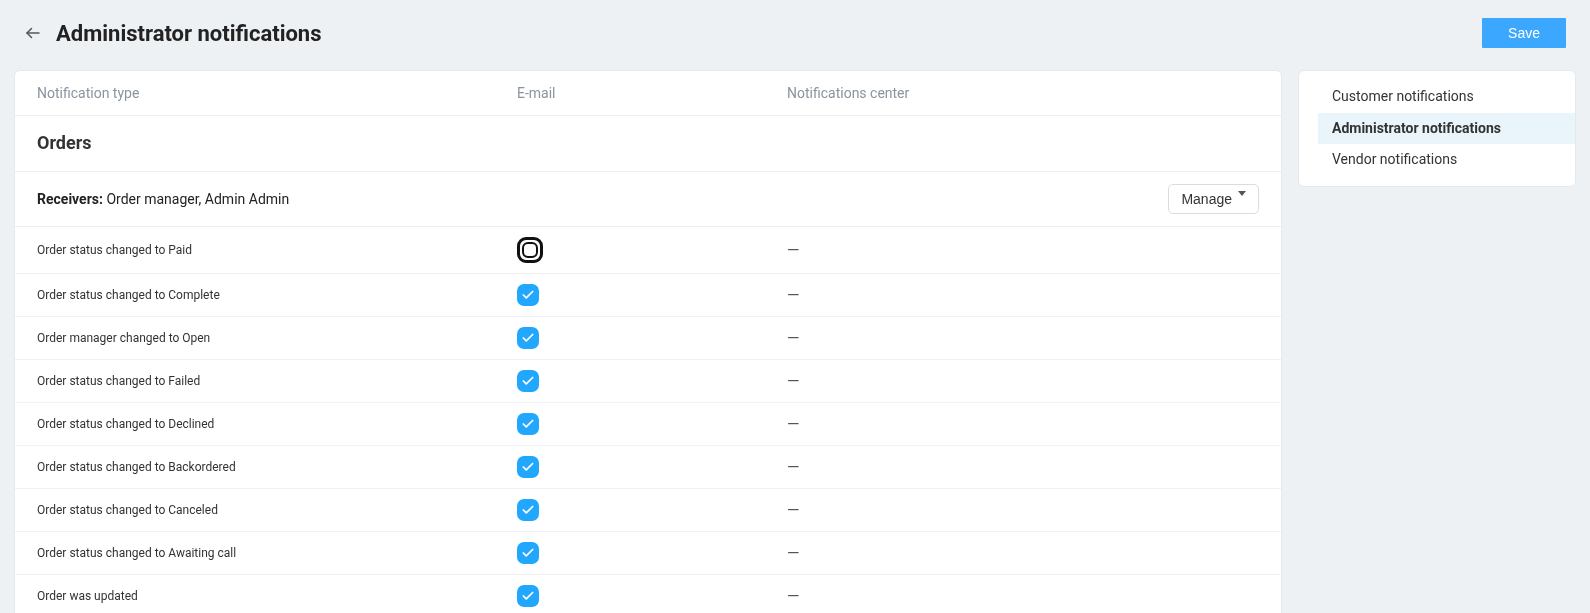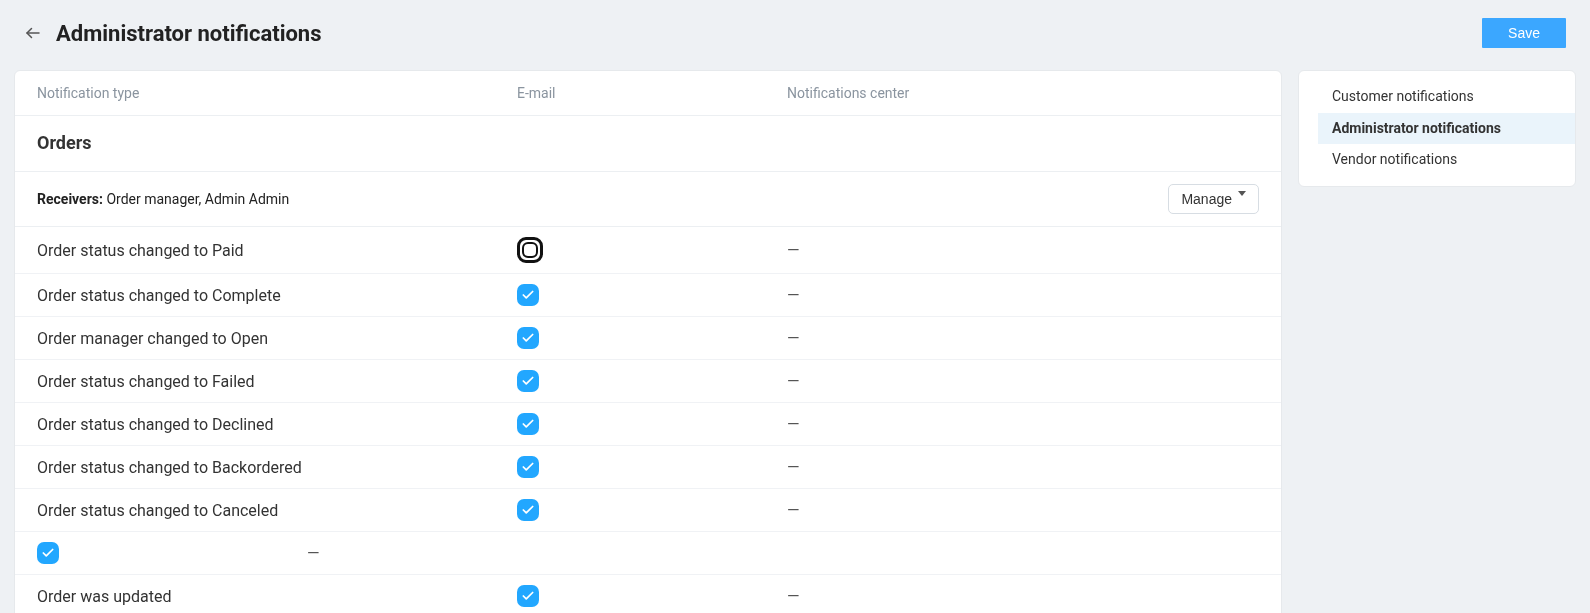--- a/index.html
+++ b/index.html
@@ -123,21 +123,21 @@
   }
   .notif-row {
     display: flex;
     align-items: center;
     padding: 10px 22px;
     border-bottom: 1px solid #f0f2f5;
     min-height: 40px;
   }
   .notif-label {
     flex: 0 0 480px;
-    font-size: 16px;
+    font-size: 12px;
     color: #333;
   }
   .notif-email {
     flex: 0 0 270px;
     display: flex;
     align-items: center;
   }
   .notif-nc {
     flex: 1;
     color: #555;
@@ -279,20 +279,21 @@
             <div class="notif-email">
               <div class="cb cb-checked">
                 <svg width="14" height="14" viewBox="0 0 24 24" fill="none" stroke-width="3" stroke-linecap="round" stroke-linejoin="round">
                   <polyline points="20 6 9 17 4 12"></polyline>
                 </svg>
               </div>
             </div>
             <div class="notif-nc">—</div>
           </div>
           <div class="notif-row">
+            <div class="notif-label">Order status changed to Awaiting call</div>
             <div class="notif-email">
               <div class="cb cb-checked">
                 <svg width="14" height="14" viewBox="0 0 24 24" fill="none" stroke-width="3" stroke-linecap="round" stroke-linejoin="round">
                   <polyline points="20 6 9 17 4 12"></polyline>
                 </svg>
               </div>
             </div>
             <div class="notif-nc">—</div>
           </div>
           <div class="notif-row">

